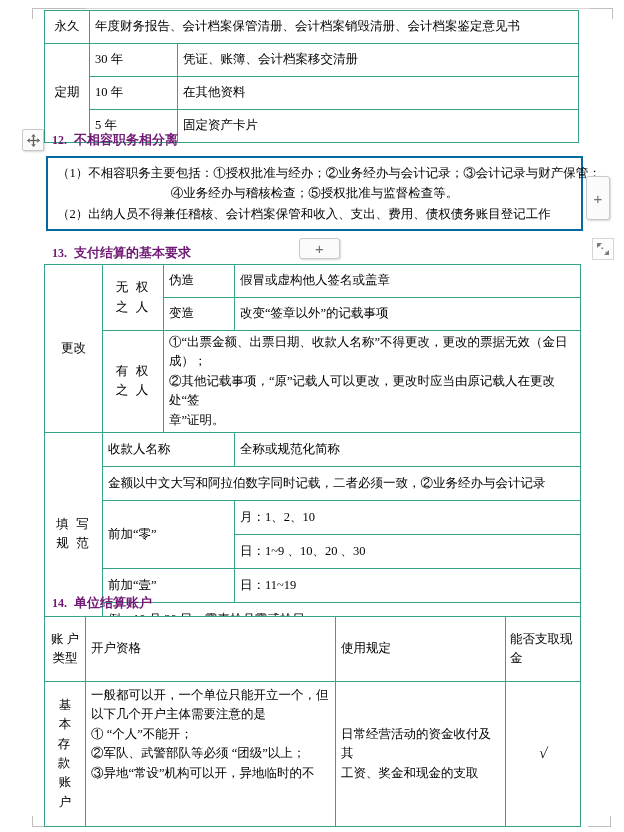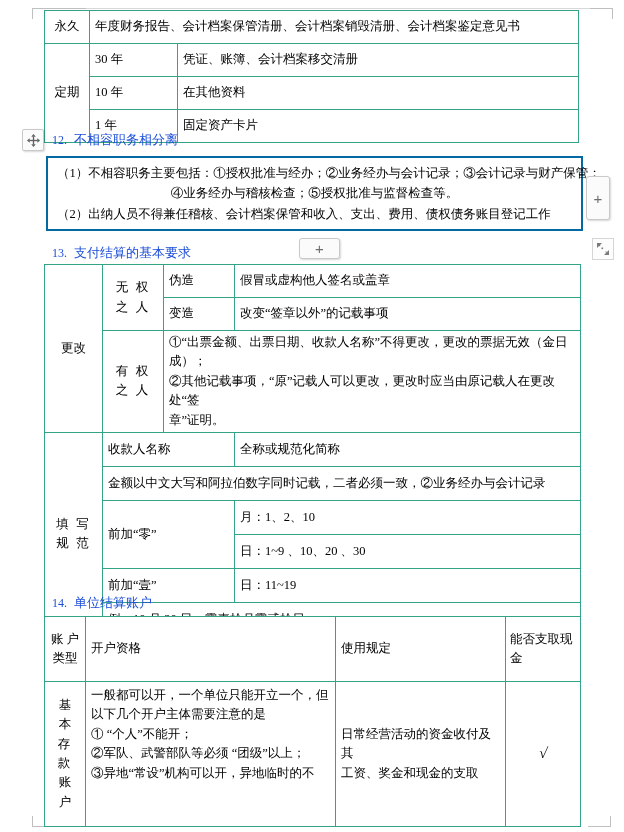--- a/index.html
+++ b/index.html
@@ -58,24 +58,24 @@
   }
   td.center { text-align: center; }
   td.spread {
     text-align: center;
     letter-spacing: 2.2px;
   }
 
   
   .heading {
     position: absolute;
-    font-weight: normal;
+    font-weight: bold;
     font-size: 13px;
     white-space: nowrap;
-    color: #1d4ed8;
+    color: #701a75;
     font-family: "Liberation Sans", "DejaVu Sans", sans-serif;
   }
   .heading .num {
     font-family: "Liberation Serif", serif;
     font-size: 12px;
     margin-right: 7px;
   }
 
   
   .callout {
@@ -153,21 +153,21 @@
       <tr>
         <td class="center" rowspan="3">定期</td>
         <td style="height:28px;">30 年</td>
         <td>凭证、账簿、会计档案移交清册</td>
       </tr>
       <tr>
         <td style="height:28px;">10 年</td>
         <td>在其他资料</td>
       </tr>
       <tr>
-        <td style="height:28px;">1 年</td>
+        <td style="height:28px;">5 年</td>
         <td>固定资产卡片</td>
       </tr>
     </tbody>
   </table>
 
   <div class="heading" style="left:52px; top:131px;">
     <span class="num">12.</span><span>不相容职务相分离</span>
   </div>
 
   <div class="callout" style="left:46px; top:156px; width:537px; height:75px;">

